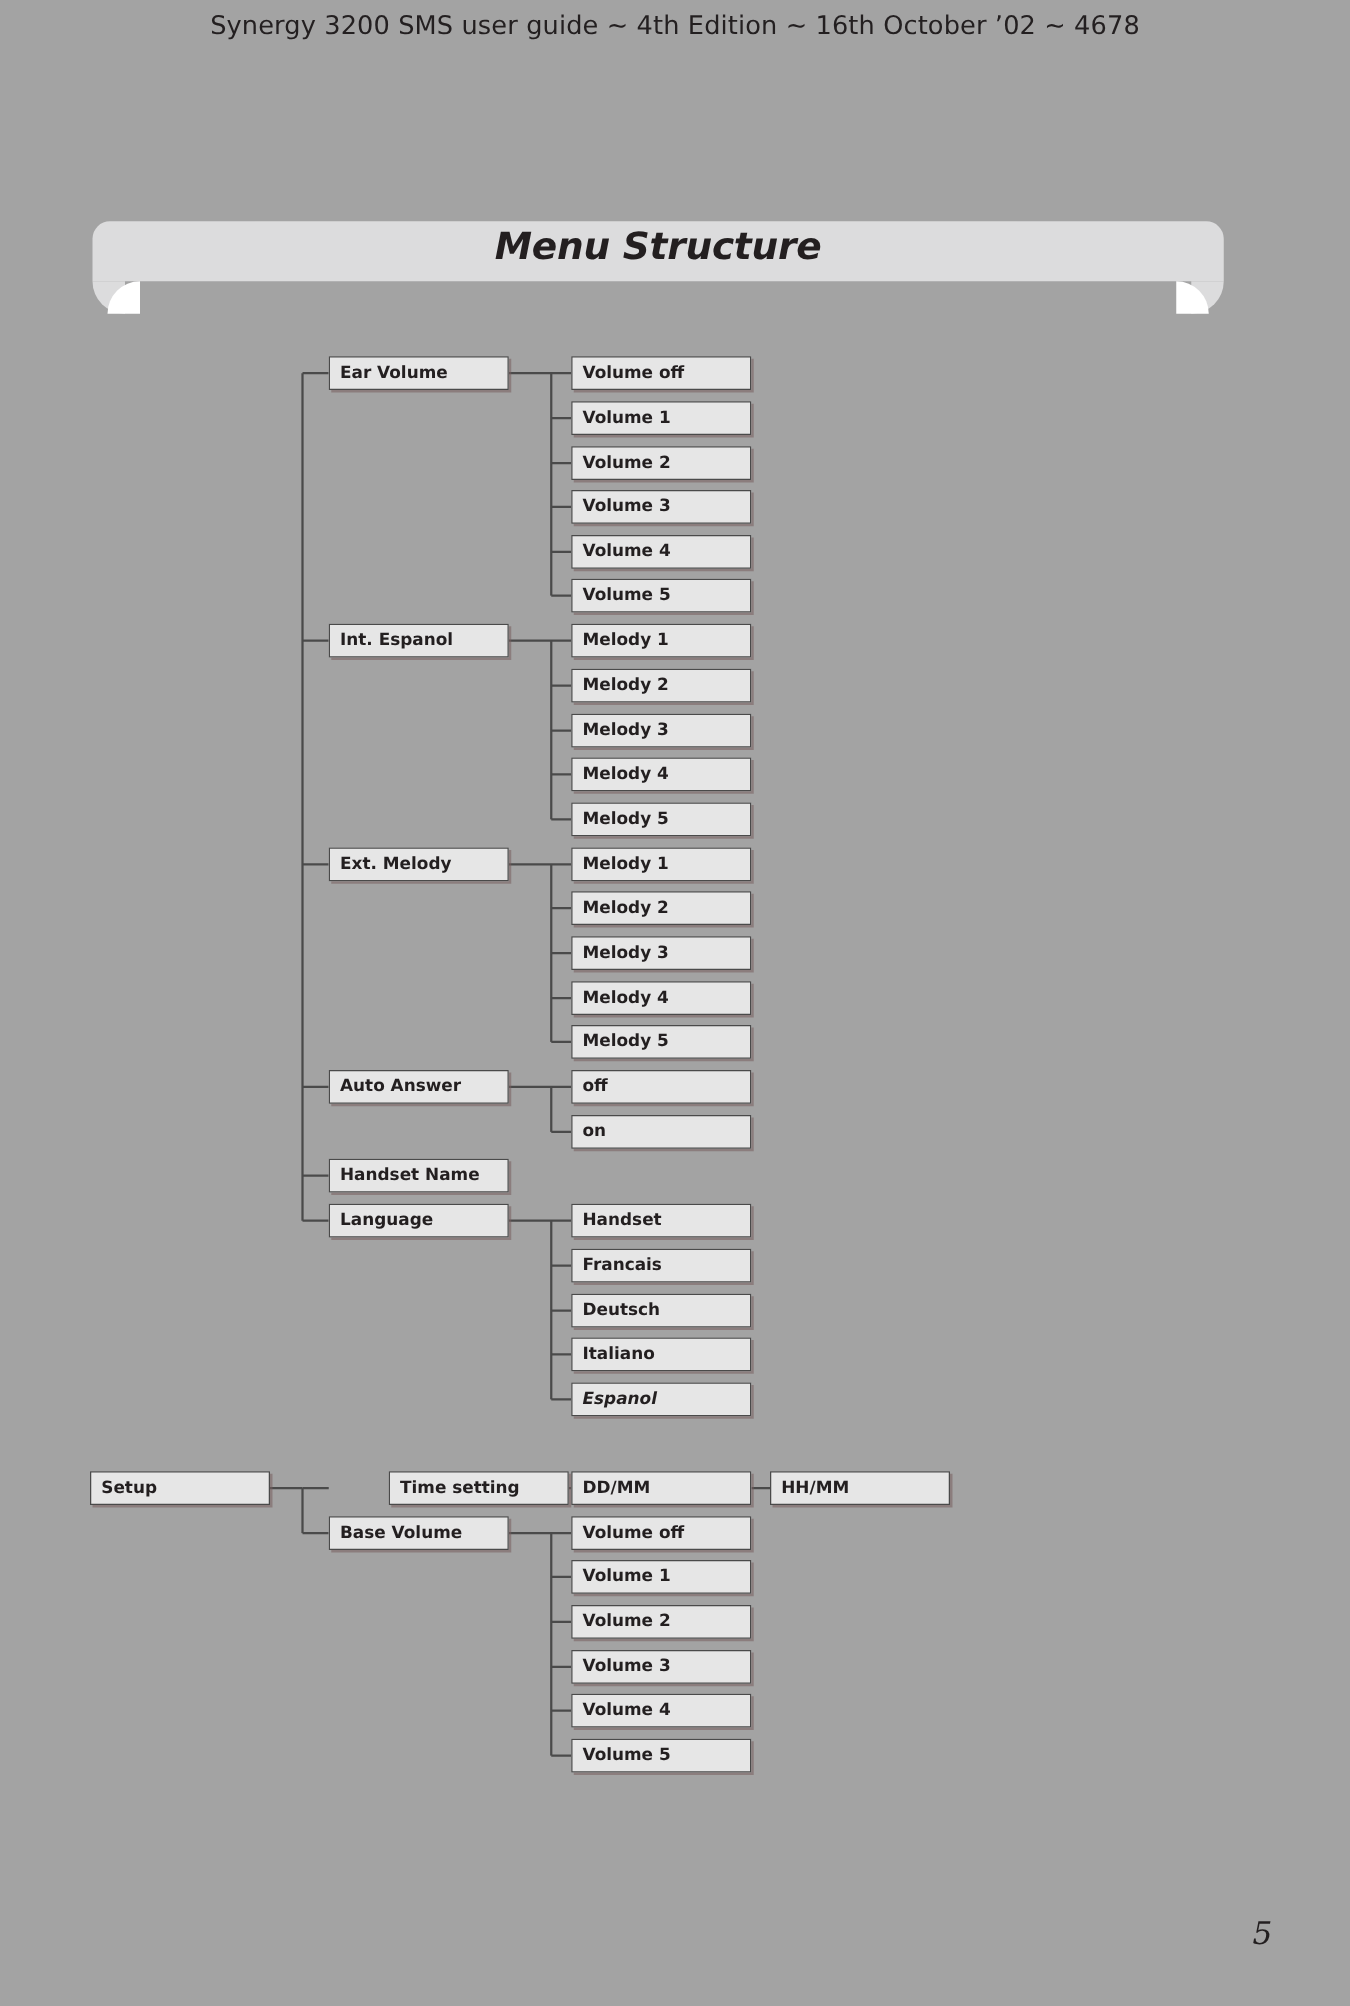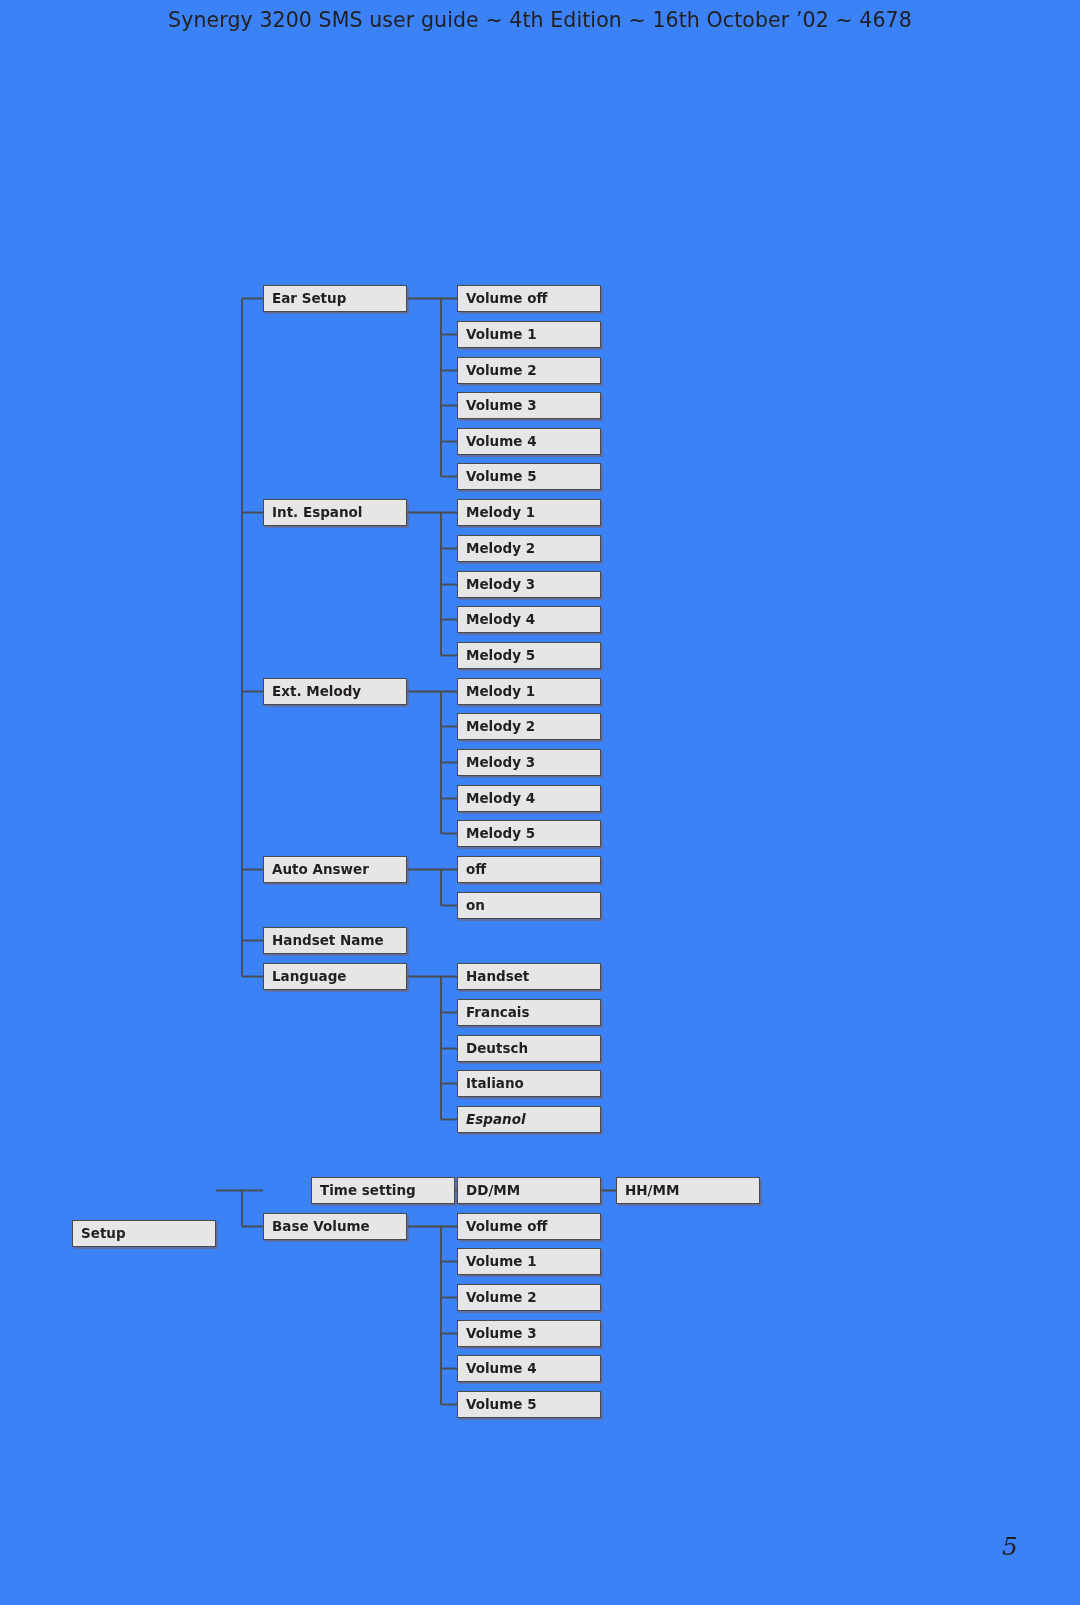--- a/index.html
+++ b/index.html
@@ -9,21 +9,21 @@
   }
   body {
     font-family: "Liberation Sans", sans-serif;
     color: #231f20;
   }
   #page {
     position: relative;
     width: 1080px;
     height: 1605px;
     overflow: hidden;
-    background: #3b82f6;
+    background: #a3a3a3;
   }
 
   
   #running-header {
     position: absolute;
     top: 8px;
     left: 0;
     width: 1080px;
     text-align: center;
     font-size: 20.5px;
@@ -141,20 +141,26 @@
     color: #231f20;
   }
 </style>
 </head>
 <body>
 
 <div id="page">
 
   <div id="running-header">Synergy 3200 SMS user guide ~ 4th Edition ~ 16th October ’02 ~ 4678</div>
 
+  <div id="title-banner">
+    <div class="band"></div>
+    <div class="tail-left"></div>
+    <div class="tail-right"></div>
+    <div id="title-text">Menu Structure</div>
+  </div>
 
   <div id="diagram">
     <svg id="connectors" viewBox="0 0 1080 1605" width="1080" height="1605">
         <line x1="242" y1="298.5" x2="263" y2="298.5" stroke="#4a4a4a" stroke-width="1.8"></line>
         <line x1="407" y1="298.5" x2="457" y2="298.5" stroke="#4a4a4a" stroke-width="1.8"></line>
         <line x1="441" y1="298.5" x2="441" y2="476.5" stroke="#4a4a4a" stroke-width="1.8"></line>
         <line x1="441" y1="334.5" x2="457" y2="334.5" stroke="#4a4a4a" stroke-width="1.8"></line>
         <line x1="441" y1="370.5" x2="457" y2="370.5" stroke="#4a4a4a" stroke-width="1.8"></line>
         <line x1="441" y1="405.5" x2="457" y2="405.5" stroke="#4a4a4a" stroke-width="1.8"></line>
         <line x1="441" y1="441.5" x2="457" y2="441.5" stroke="#4a4a4a" stroke-width="1.8"></line>
@@ -194,21 +200,21 @@
         <line x1="242" y1="1226.5" x2="263" y2="1226.5" stroke="#4a4a4a" stroke-width="1.8"></line>
         <line x1="407" y1="1226.5" x2="457" y2="1226.5" stroke="#4a4a4a" stroke-width="1.8"></line>
         <line x1="441" y1="1226.5" x2="441" y2="1404.5" stroke="#4a4a4a" stroke-width="1.8"></line>
         <line x1="441" y1="1261.5" x2="457" y2="1261.5" stroke="#4a4a4a" stroke-width="1.8"></line>
         <line x1="441" y1="1297.5" x2="457" y2="1297.5" stroke="#4a4a4a" stroke-width="1.8"></line>
         <line x1="441" y1="1333.5" x2="457" y2="1333.5" stroke="#4a4a4a" stroke-width="1.8"></line>
         <line x1="441" y1="1368.5" x2="457" y2="1368.5" stroke="#4a4a4a" stroke-width="1.8"></line>
         <line x1="441" y1="1404.5" x2="457" y2="1404.5" stroke="#4a4a4a" stroke-width="1.8"></line>
       </svg>
     <div id="nodes">
-        <div class="node w144" style="left: 263px; top: 285px;">Ear Setup</div>
+        <div class="node w144" style="left: 263px; top: 285px;">Ear Volume</div>
         <div class="node w144" style="left: 457px; top: 285px;">Volume off</div>
         <div class="node w144" style="left: 457px; top: 321px;">Volume 1</div>
         <div class="node w144" style="left: 457px; top: 357px;">Volume 2</div>
         <div class="node w144" style="left: 457px; top: 392px;">Volume 3</div>
         <div class="node w144" style="left: 457px; top: 428px;">Volume 4</div>
         <div class="node w144" style="left: 457px; top: 463px;">Volume 5</div>
         <div class="node w144" style="left: 263px; top: 499px;">Int. Espanol</div>
         <div class="node w144" style="left: 457px; top: 499px;">Melody 1</div>
         <div class="node w144" style="left: 457px; top: 535px;">Melody 2</div>
         <div class="node w144" style="left: 457px; top: 571px;">Melody 3</div>
@@ -223,21 +229,21 @@
         <div class="node w144" style="left: 263px; top: 856px;">Auto Answer</div>
         <div class="node w144" style="left: 457px; top: 856px;">off</div>
         <div class="node w144" style="left: 457px; top: 892px;">on</div>
         <div class="node w144" style="left: 263px; top: 927px;">Handset Name</div>
         <div class="node w144" style="left: 263px; top: 963px;">Language</div>
         <div class="node w144" style="left: 457px; top: 963px;">Handset</div>
         <div class="node w144" style="left: 457px; top: 999px;">Francais</div>
         <div class="node w144" style="left: 457px; top: 1035px;">Deutsch</div>
         <div class="node w144" style="left: 457px; top: 1070px;">Italiano</div>
         <div class="node w144" style="left: 457px; top: 1106px; font-style: italic;">Espanol</div>
-        <div class="node w144" style="left: 72px; top: 1177px; margin-top: 43px;">Setup</div>
+        <div class="node w144" style="left: 72px; top: 1177px;">Setup</div>
         <div class="node w144" style="left: 263px; top: 1177px; margin-left: 48px;">Time setting</div>
         <div class="node w144" style="left: 457px; top: 1177px;">DD/MM</div>
         <div class="node w144" style="left: 616px; top: 1177px;">HH/MM</div>
         <div class="node w144" style="left: 263px; top: 1213px;">Base Volume</div>
         <div class="node w144" style="left: 457px; top: 1213px;">Volume off</div>
         <div class="node w144" style="left: 457px; top: 1248px;">Volume 1</div>
         <div class="node w144" style="left: 457px; top: 1284px;">Volume 2</div>
         <div class="node w144" style="left: 457px; top: 1320px;">Volume 3</div>
         <div class="node w144" style="left: 457px; top: 1355px;">Volume 4</div>
         <div class="node w144" style="left: 457px; top: 1391px;">Volume 5</div>

